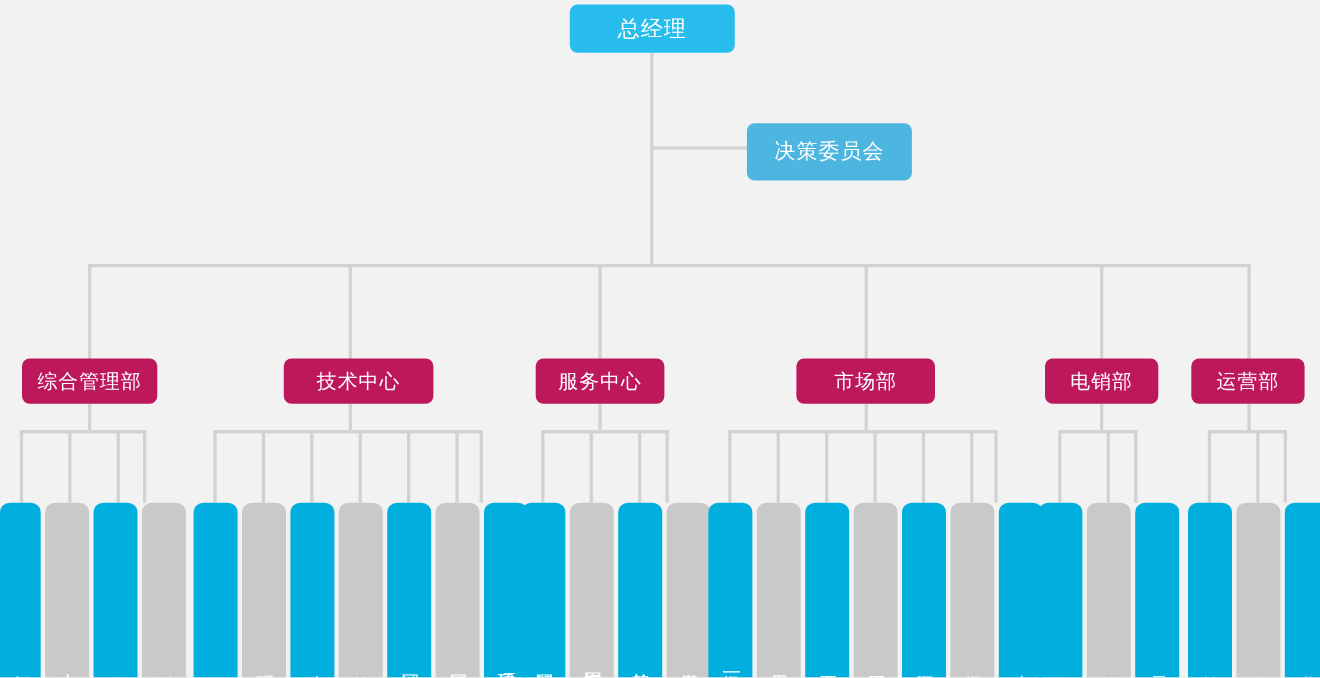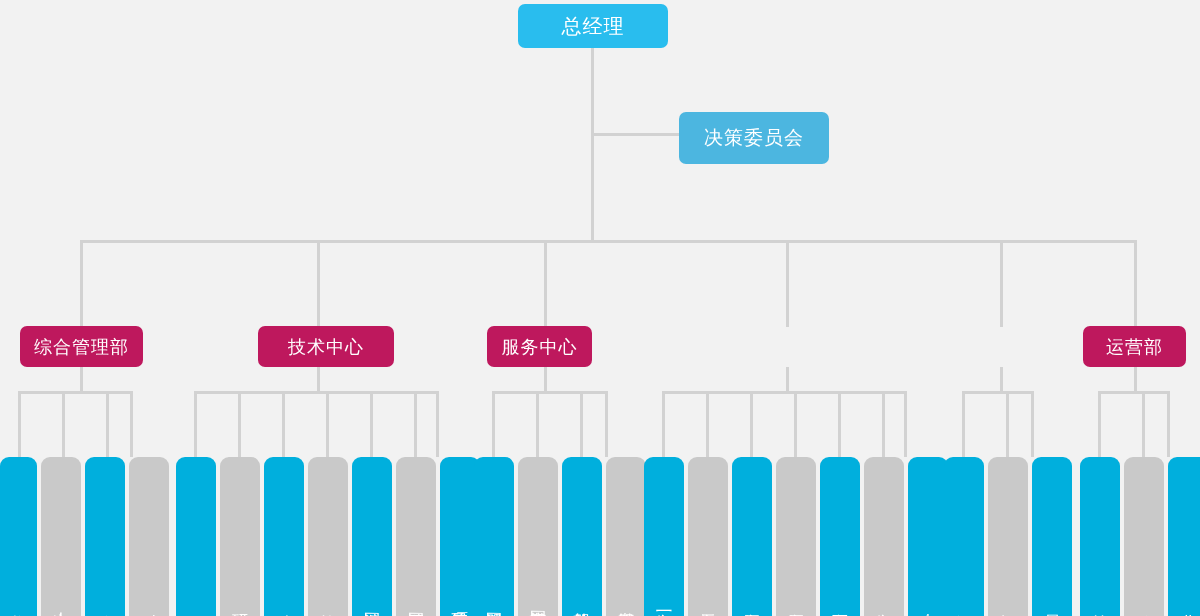--- a/index.html
+++ b/index.html
@@ -140,21 +140,23 @@
   <div class="conn v" style="left:1098px; top:391px; height:66px;"></div>
   <div class="conn v" style="left:1142px; top:391px; height:66px;"></div>
   <div class="conn v" style="left:1167px; top:391px; height:66px;"></div>
 
   <div class="node root" style="left:518px; top:4px; width:150px; height:44px;">总经理</div>
 
   <div class="node committee" style="left:679px; top:112px; width:150px; height:52px;">决策委员会</div>
 
   <div class="node dept" style="left:20px; top:326px; width:123px; height:41px;">综合管理部</div>
   <div class="node dept" style="left:258px; top:326px; width:136px; height:41px;">技术中心</div>
-  <div class="node dept" style="left:487px; top:326px; width:105px; height:41px;">服务中心</div>
+  <div class="node dept" style="left:487px; top:326px; width:117px; height:41px;">服务中心</div>
+  <div class="node dept" style="left:724px; top:326px; width:126px; height:41px;">市场部</div>
+  <div class="node dept" style="left:950px; top:326px; width:103px; height:41px;">电销部</div>
   <div class="node dept" style="left:1083px; top:326px; width:103px; height:41px;">运营部</div>
 
   <div class="node leaf cyan" style="left:0px;   top:457px; width:37px; height:159px;">
       <span class="vtext">行政部</span>
     </div>
   <div class="node leaf gray" style="left:41px;  top:457px; width:40px; height:159px;">
       <span class="vtext">人力资源部</span>
     </div>
   <div class="node leaf cyan" style="left:85px;  top:457px; width:40px; height:159px;">
       <span class="vtext">培训部</span>

